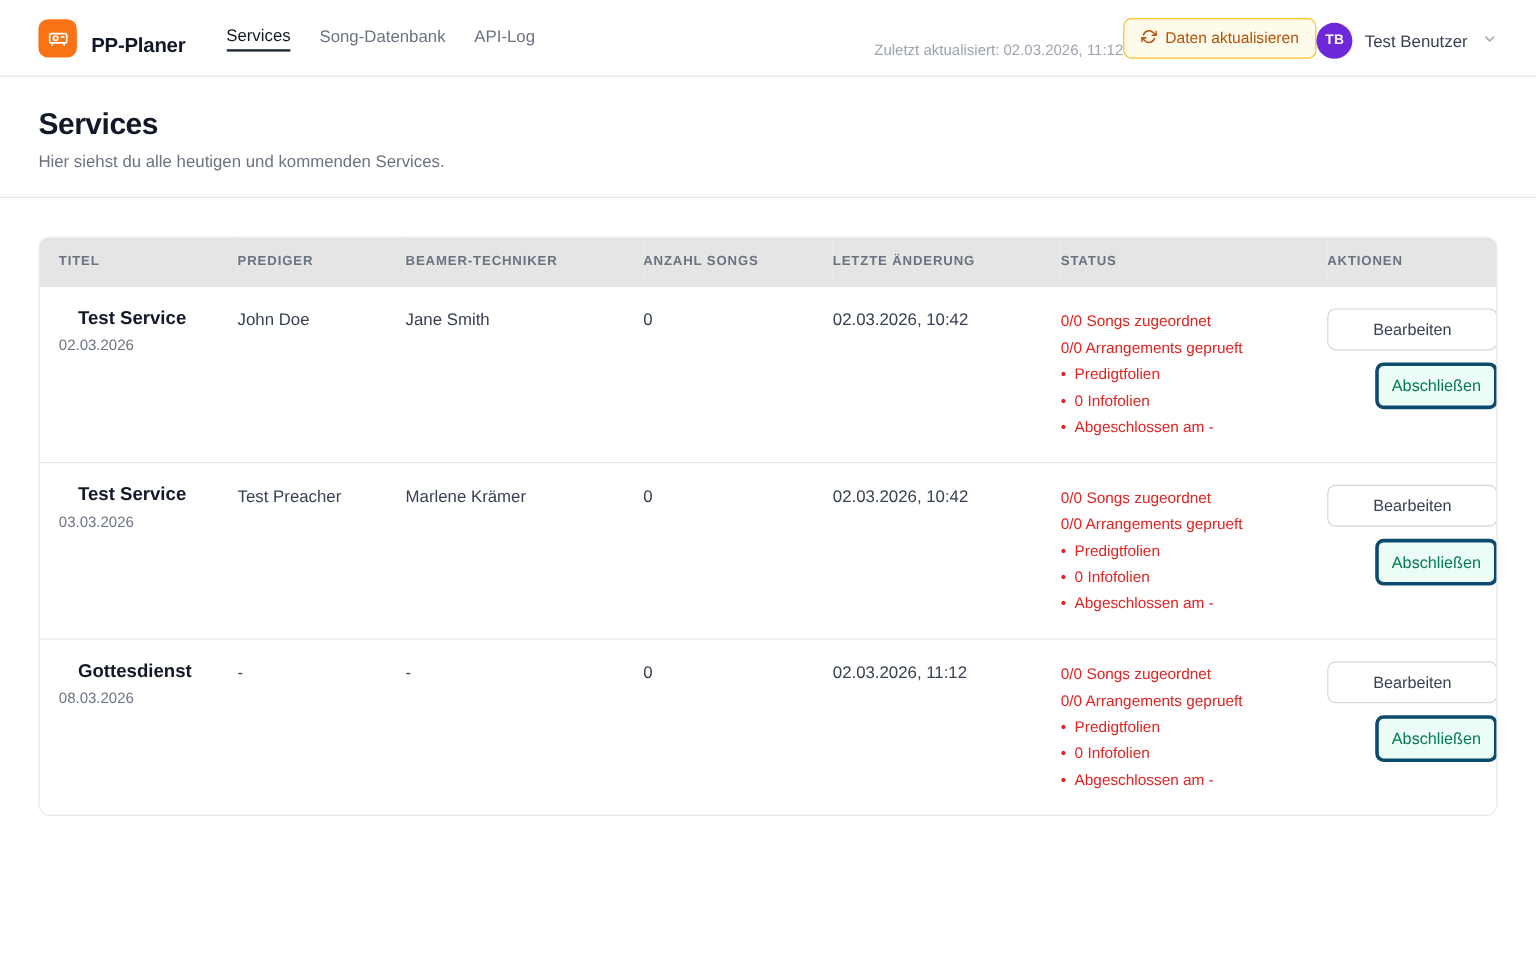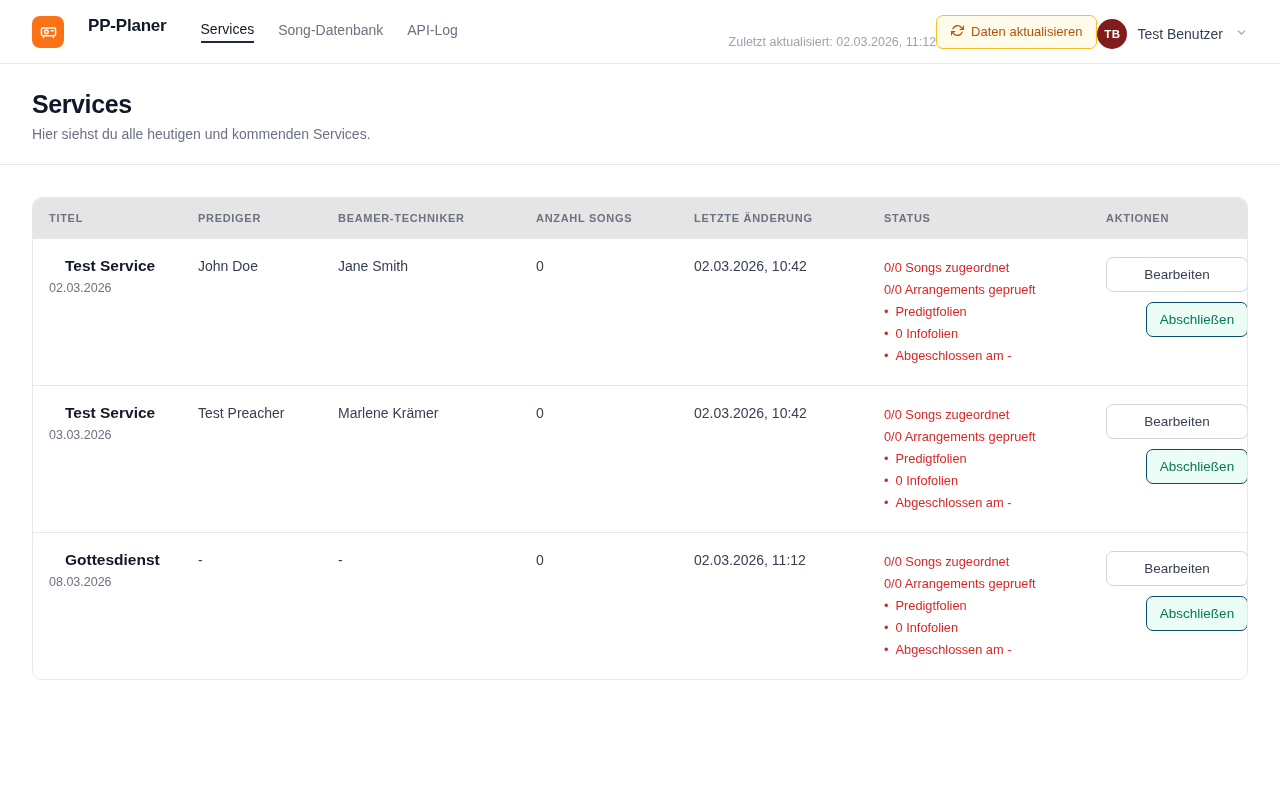--- a/index.html
+++ b/index.html
@@ -16,22 +16,22 @@
   .topbar {
     height: 64px;
     border-bottom: 1px solid #e5e7eb;
     display: flex;
     align-items: center;
     padding: 0 32px;
     background: #ffffff;
   }
   .brand {
     display: flex;
-    align-items: flex-start;
-    gap: 24px;
+    align-items: flex-end;
+    gap: 12px;
   }
   .brand-logo {
     width: 32px;
     height: 32px;
     border-radius: 8px;
     background: #f97316;
     display: flex;
     align-items: center;
     justify-content: center;
   }
@@ -83,21 +83,21 @@
   .user-chip {
     display: flex;
     align-items: center;
     gap: 10px;
     cursor: pointer;
   }
   .avatar {
     width: 30px;
     height: 30px;
     border-radius: 50%;
-    background: #7f1d1d;
+    background: #6d28d9;
     color: #ffffff;
     font-size: 11.5px;
     font-weight: bold;
     display: flex;
     align-items: center;
     justify-content: center;
     letter-spacing: 0.4px;
   }
   .user-name {
     font-size: 14px;
@@ -236,21 +236,21 @@
     padding: 9px 10px;
     cursor: pointer;
     text-align: center;
   }
   .btn-edit {
     border: 1px solid #d1d5db;
     background: #ffffff;
     color: #374151;
   }
   .btn-finish {
-    border: 1px solid #0c4a6e;
+    border: 3px solid #0c4a6e;
     background: #ecfdf5;
     color: #047857;
     margin-left: 40px;
   }
 </style>
 </head>
 <body>
 
 <div class="topbar">
   <div class="brand">

